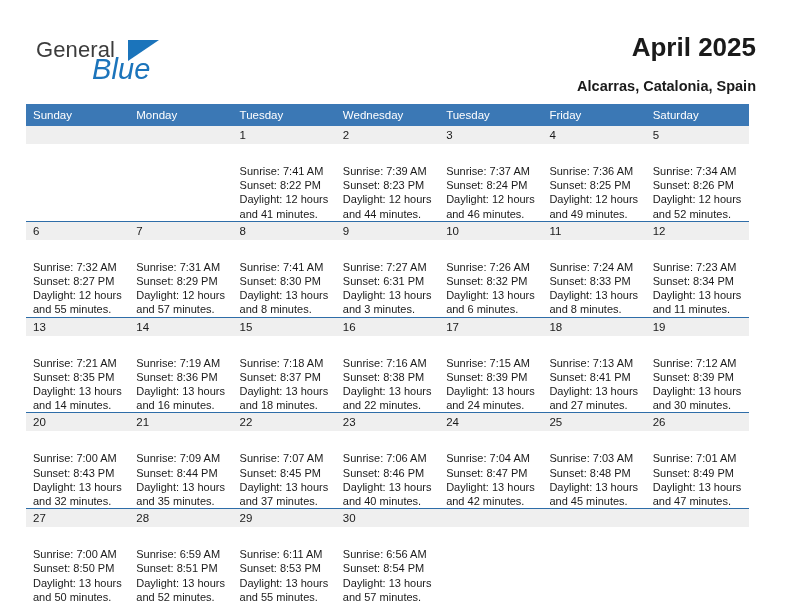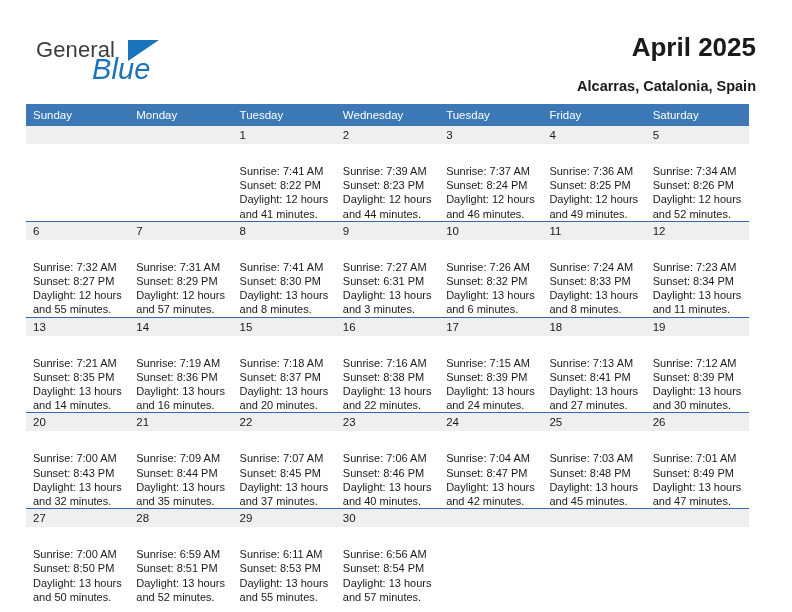--- a/index.html
+++ b/index.html
@@ -263,21 +263,21 @@
               <div>Daylight: 13 hours</div>
               <div>and 16 minutes.</div>
             </div>
           </td>
           <td>
             <div class="daynum-band">15</div>
             <div class="info">
               <div>Sunrise: 7:18 AM</div>
               <div>Sunset: 8:37 PM</div>
               <div>Daylight: 13 hours</div>
-              <div>and 20 minutes.</div>
+              <div>and 18 minutes.</div>
             </div>
           </td>
           <td>
             <div class="daynum-band">16</div>
             <div class="info">
               <div>Sunrise: 7:16 AM</div>
               <div>Sunset: 8:38 PM</div>
               <div>Daylight: 13 hours</div>
               <div>and 22 minutes.</div>
             </div>

